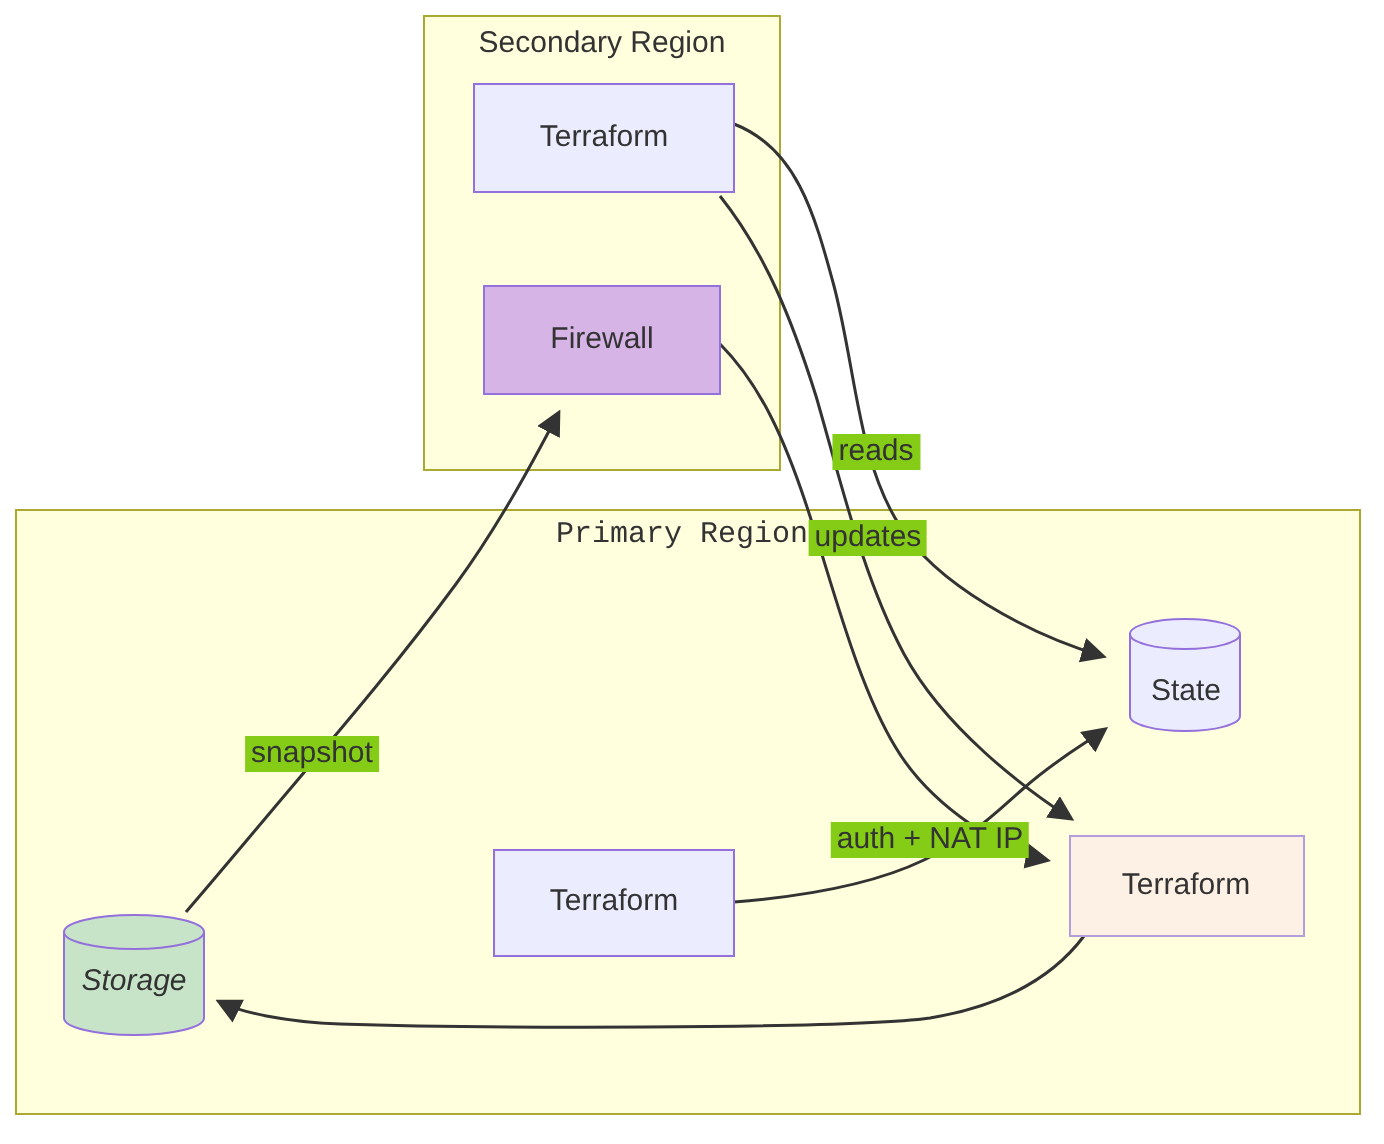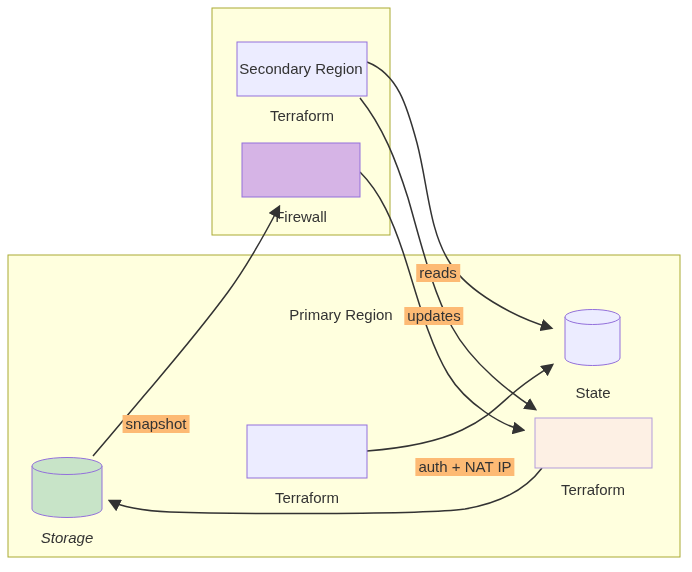--- a/index.html
+++ b/index.html
@@ -11,26 +11,25 @@
     overflow:hidden;
   }
   #edges-svg{position:absolute;left:0;top:0;width:692px;height:572px;}
   .lbl{
     position:absolute;
     transform:translate(-50%,-50%);
     font-size:15px;
     line-height:1.2;
     white-space:nowrap;
     color:#333333;
-    margin-top:47px;
   }
   .node-label{text-align:right;}
   .cluster-label{font-size:15px;}
   .edge-label{
-    background:#fdba74;
+    background:#84cc16;
     padding:0 3px;
   }
 </style>
 </head>
 <body>
 
 <div id="canvas">
 
   <svg id="edges-svg" viewBox="0 0 692 572" xmlns="http://www.w3.org/2000/svg">
     <defs>
@@ -59,21 +58,21 @@
       <ellipse cx="592.5" cy="317" rx="27.5" ry="7.5" fill="#ececff" stroke="#9370db" stroke-width="1"></ellipse>
     </g>
 
     <g>
       <path d="M32,466 L32,509 A35,8.5 0 0 0 102,509 L102,466" fill="#c8e4c8" stroke="#9370db" stroke-width="1"></path>
       <ellipse cx="67" cy="466" rx="35" ry="8.5" fill="#c8e4c8" stroke="#9370db" stroke-width="1"></ellipse>
     </g>
   </svg>
 
   <div class="lbl cluster-label" style="left:301px;top:22px;">Secondary Region</div>
-  <div class="lbl cluster-label" style="left:341px;top:268px;">Primary Region</div>
+  <div class="lbl cluster-label" style="left:341px;top:268px;font-family:Liberation Mono, monospace;">Primary Region</div>
 
   <div class="lbl node-label" style="left:302px;top:69px;">Terraform</div>
   <div class="lbl node-label" style="left:301px;top:170px;">Firewall</div>
   <div class="lbl node-label" style="left:593px;top:346px;">State</div>
   <div class="lbl node-label" style="left:593px;top:443px;">Terraform</div>
   <div class="lbl node-label" style="left:307px;top:451px;">Terraform</div>
   <div class="lbl node-label" style="left:67px;top:491px;font-style:italic;">Storage</div>
 
   <div class="lbl edge-label" style="left:438px;top:226px;">reads</div>
   <div class="lbl edge-label" style="left:434px;top:269px;text-align:center;">updates</div>

